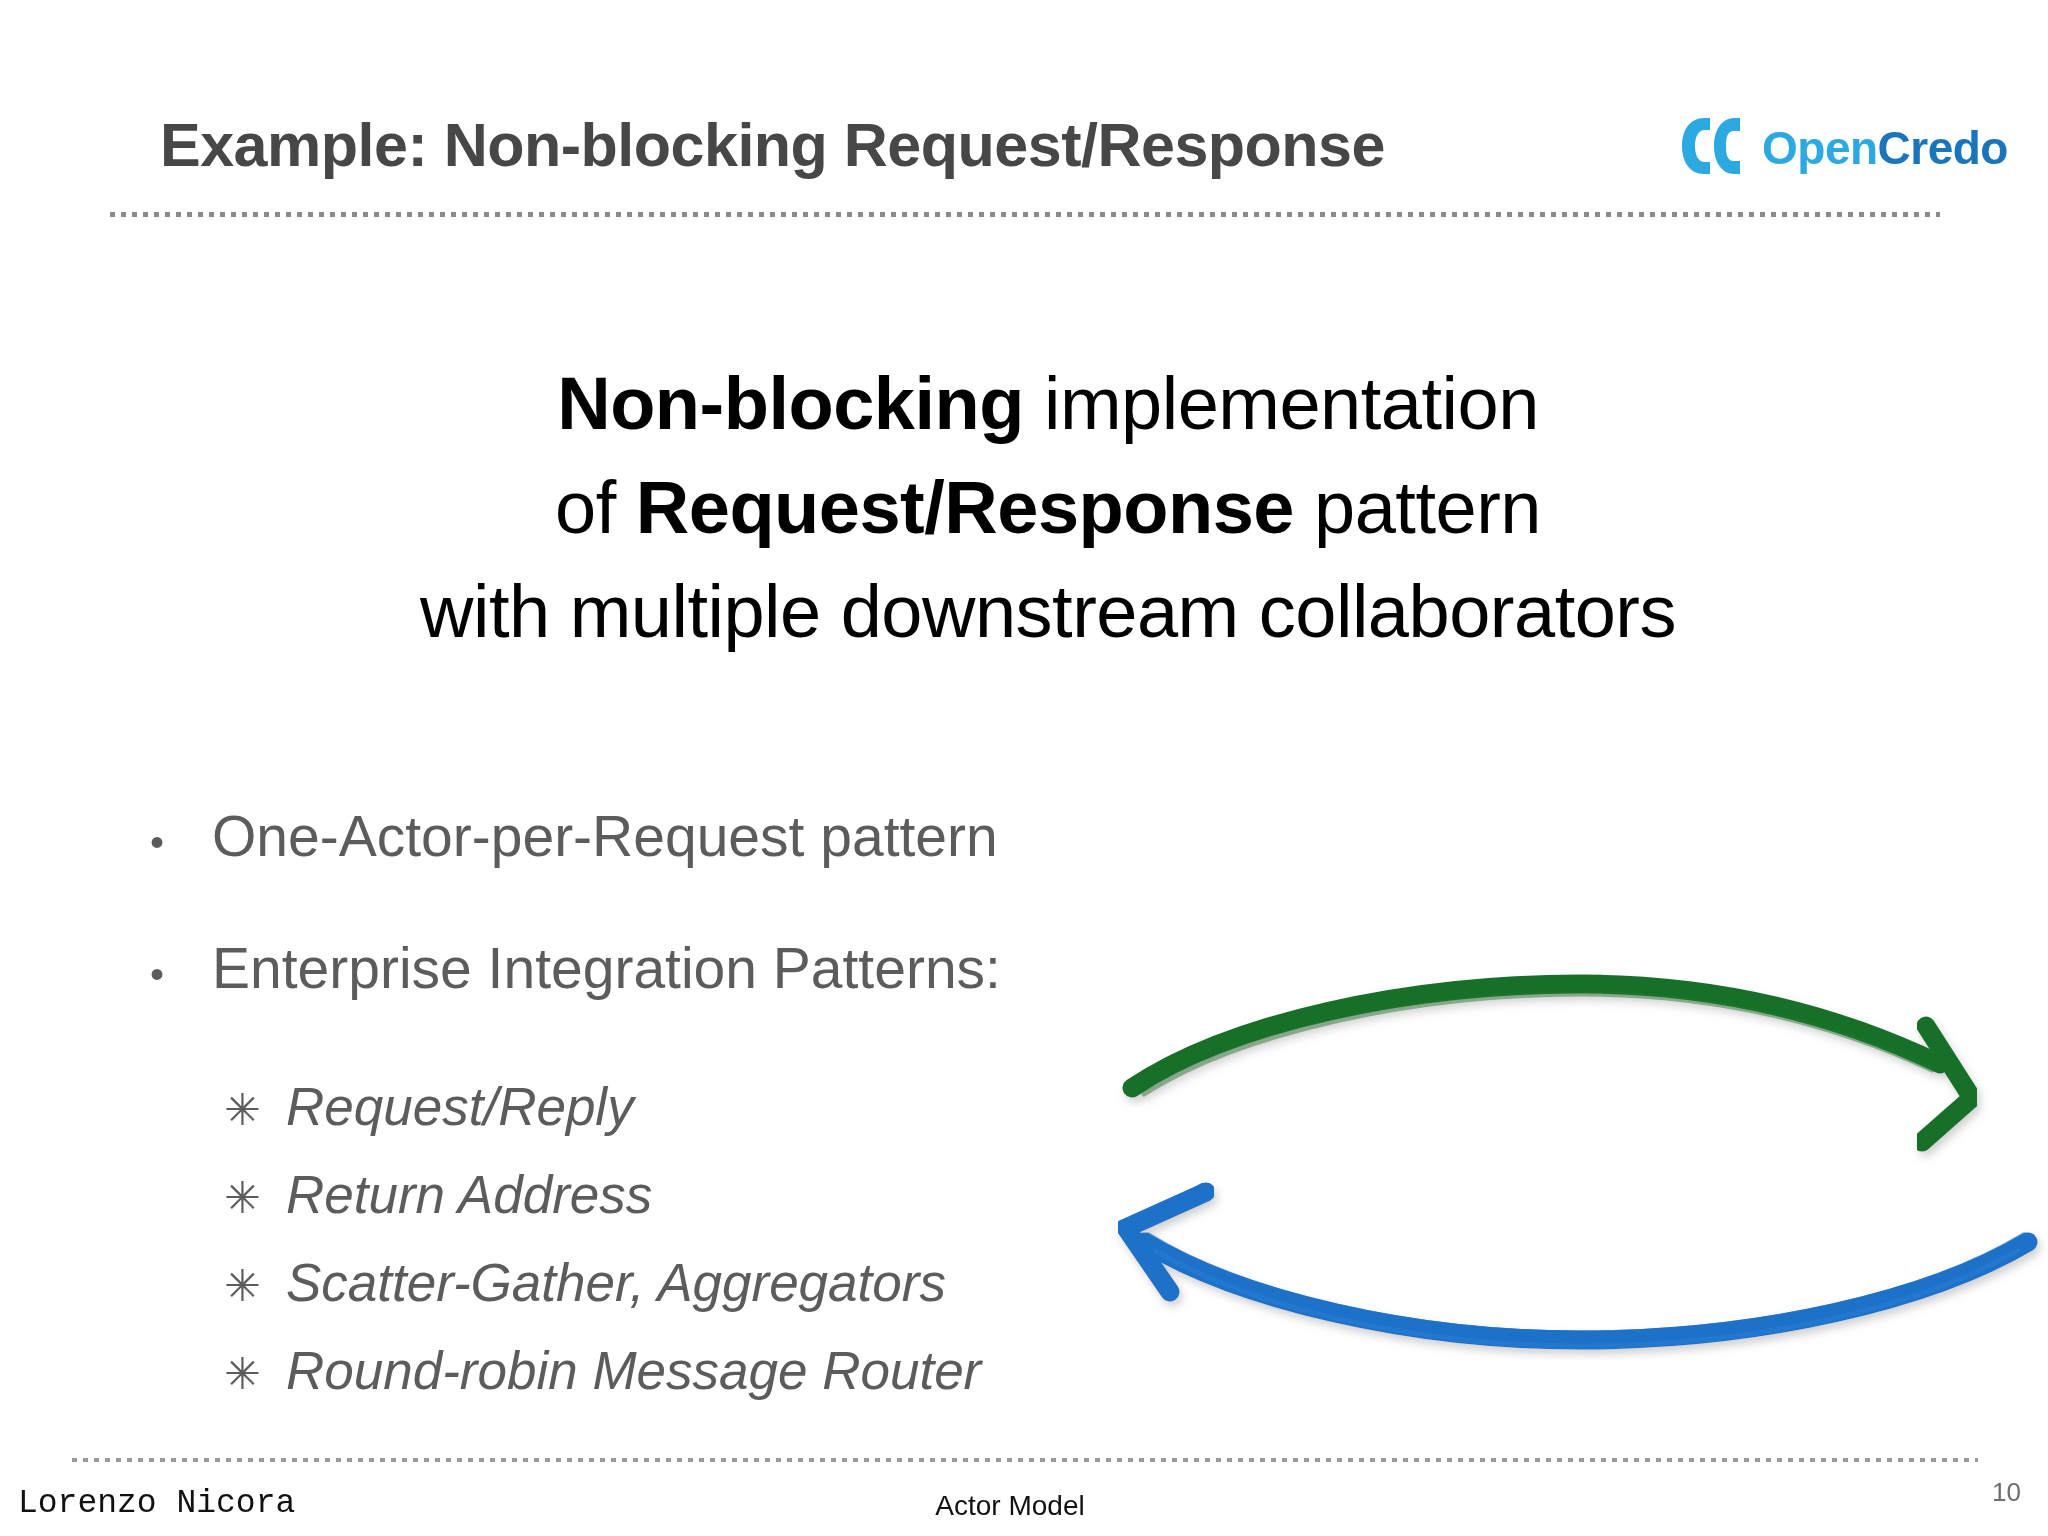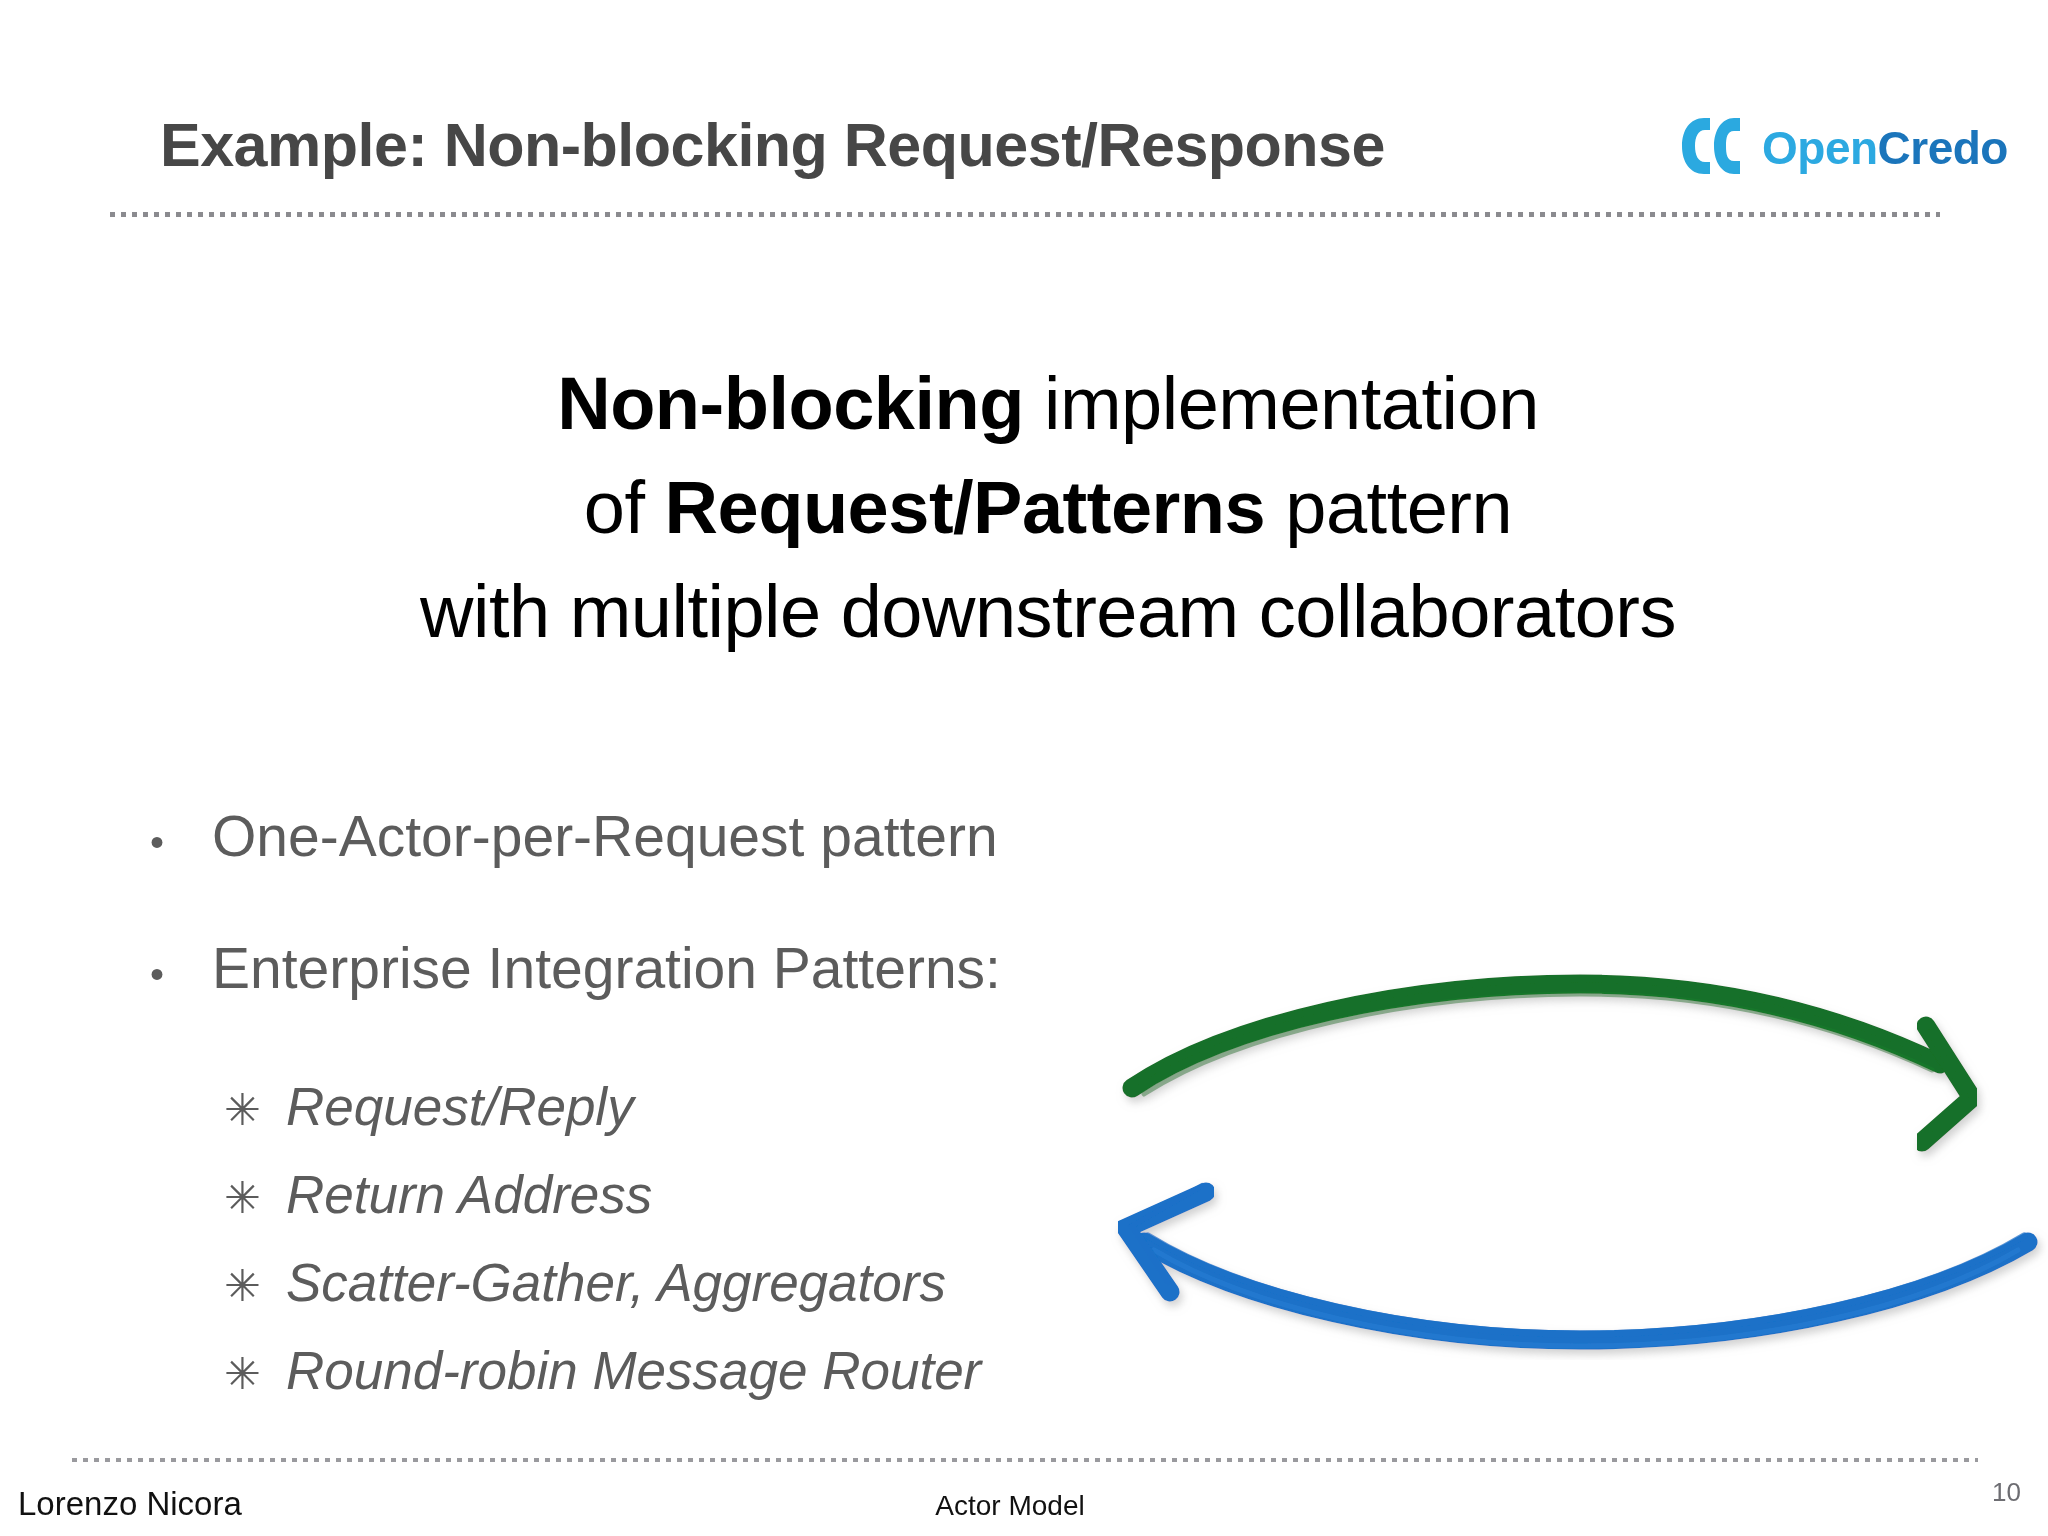--- a/index.html
+++ b/index.html
@@ -159,20 +159,21 @@
       #9a9a9e 0px, #9a9a9e 5px,
       rgba(255,255,255,0) 5px, rgba(255,255,255,0) 11px);
   }
   .footer-author {
     position: absolute;
     left: 18px;
     top: 1485px;
     font-size: 33px;
     color: #111111;
     white-space: nowrap;
+    font-family: Liberation Mono, monospace;
   }
   .footer-center {
     position: absolute;
     left: 0;
     top: 1490px;
     width: 2020px;
     text-align: center;
     font-size: 28px;
     color: #111111;
   }
@@ -203,21 +204,21 @@
       <span class="logo-word"><span class="logo-open">Open</span><span class="logo-credo">Credo</span></span>
     </div>
 
     <div class="header-rule"></div>
   </div>
 
   <div class="statement">
     <div class="line"><span class="b">Non-blocking</span>
       <span>implementation</span></div>
     <div class="line"><span>of</span>
-      <span class="b">Request/Patterns</span>
+      <span class="b">Request/Response</span>
       <span>pattern</span></div>
     <div class="line">with multiple downstream collaborators</div>
   </div>
 
   <div class="bullets">
 
     <div class="bullet-l1">
       <span class="bullet-dot">•</span>
       <span class="bullet-text">One-Actor-per-Request pattern</span>
     </div>

